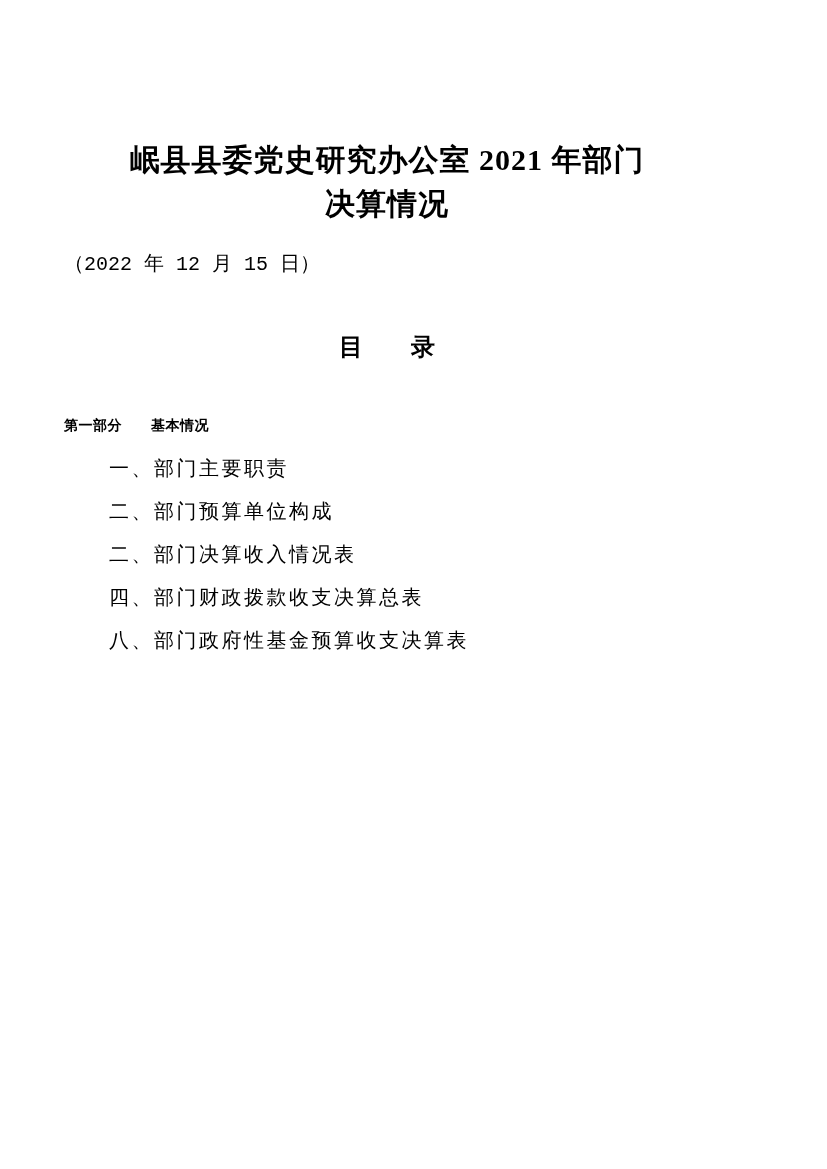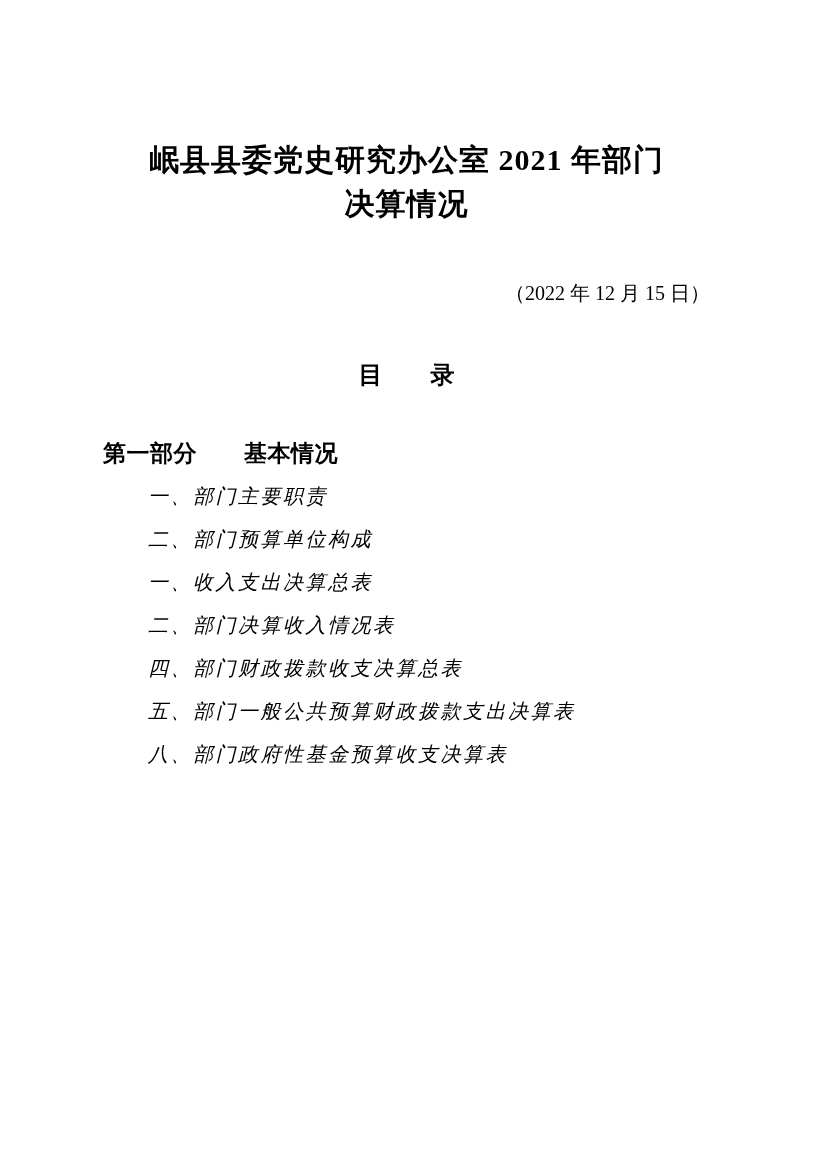--- a/index.html
+++ b/index.html
@@ -11,61 +11,60 @@
     width: 827px;
     height: 1169px;
     overflow: hidden;
     color: #000000;
     font-family: "Liberation Serif", "DejaVu Serif", serif;
   }
   .page {
     box-sizing: border-box;
     width: 827px;
     height: 1169px;
-    padding: 138px 117px 0 103px;
+    padding: 138px 117px 0 64px;
     background: #ffffff;
   }
   .doc-title {
     text-align: center;
     font-family: "Liberation Serif", "DejaVu Serif", serif;
     font-weight: 700;
     font-size: 30px;
     line-height: 44px;
     letter-spacing: 1px;
   }
   .doc-date {
-    margin-top: 54px;
-    text-align: right;
-    font-family: Liberation Serif, serif;
+    margin-top: 26px;
+    text-align: left;
+    font-family: Liberation Mono, monospace;
     font-weight: 400;
     font-size: 20px;
     line-height: 26px;
   }
   .toc-heading {
     margin-top: 56px;
     text-align: center;
     font-family: Liberation Mono, monospace;
     font-weight: 700;
     font-size: 24px;
     line-height: 30px;
   }
   .toc {
     margin-top: 40px;
   }
   .toc-part {
     font-family: "Liberation Sans", "DejaVu Sans", sans-serif;
     font-weight: 700;
-    font-size: 23px;
+    font-size: 14px;
     line-height: 43px;
     letter-spacing: 0.5px;
     white-space: nowrap;
   }
   .toc-item {
     font-family: "Liberation Serif", "DejaVu Serif", serif;
-    font-style: italic; 
     font-weight: 400;
     font-size: 20px;
     line-height: 43px;
     letter-spacing: 2.5px;
     text-indent: 45px;
     max-width: 595px;
   }
 </style>
 </head>
 <body>
@@ -80,21 +79,19 @@
   <div class="doc-date">（2022 年 12 月 15 日）</div>
 
   <div class="toc-heading">目　　录</div>
 
   <div class="toc">
 
     <div class="toc-part">第一部分　　基本情况</div>
     <div class="toc-item">一、部门主要职责</div>
     <div class="toc-item">二、部门预算单位构成</div>
 
-    <div class="toc-item">一、收入支出决算总表</div>
     <div class="toc-item">二、部门决算收入情况表</div>
     <div class="toc-item">四、部门财政拨款收支决算总表</div>
-    <div class="toc-item">五、部门一般公共预算财政拨款支出决算表</div>
     <div class="toc-item">八、部门政府性基金预算收支决算表</div>
 
   </div>
 
 </div>
 
 </body></html>

